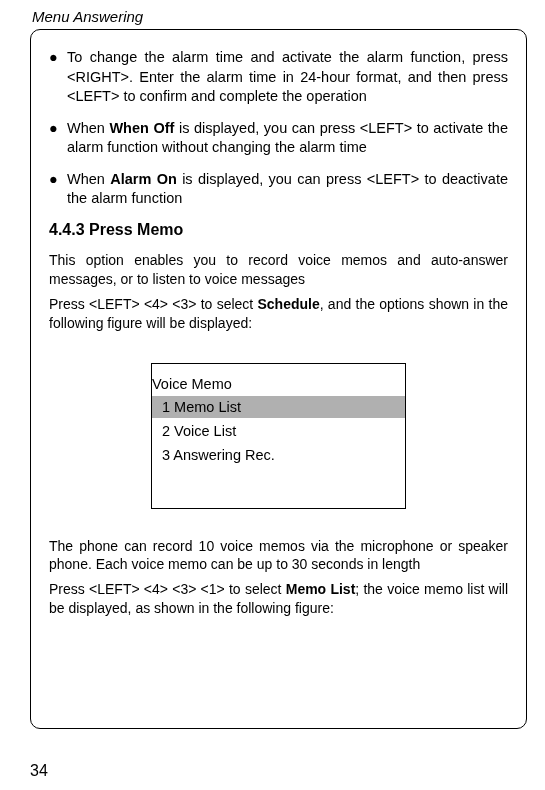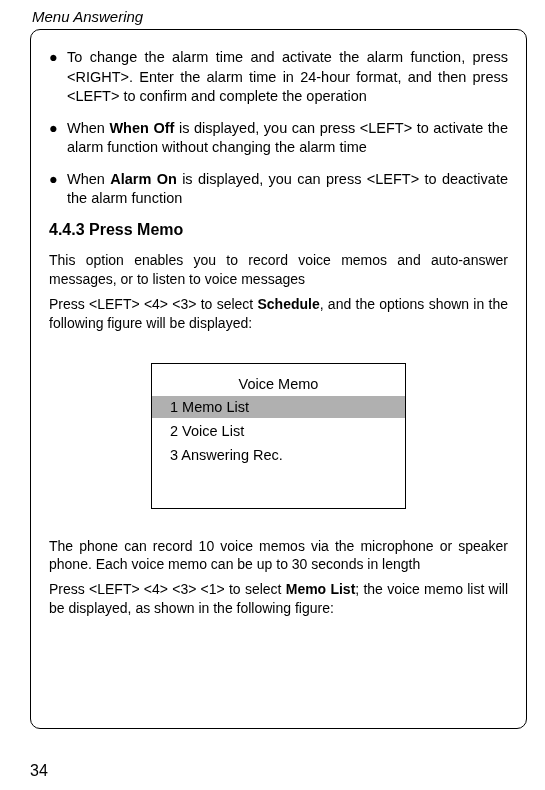--- a/index.html
+++ b/index.html
@@ -57,27 +57,27 @@
       text-align: justify;
       margin-bottom: 6px;
     }
     .screen-box {
       border: 1.5px solid #000;
       width: 255px;
       margin: 30px auto 28px auto;
       padding: 12px 0 40px 0;
     }
     .screen-title {
-      text-align: center;
+      text-align: left;
       font-size: 14.5px;
       margin-bottom: 4px;
     }
     .menu-item {
       font-size: 14.5px;
-      padding: 3px 18px;
+      padding: 3px 10px;
       margin-bottom: 2px;
     }
     .menu-item.selected {
       background: #b0b0b0;
     }
     .sub-heading {
       font-size: 14.5px;
       font-weight: bold;
       margin-top: 10px;
       margin-bottom: 12px;

